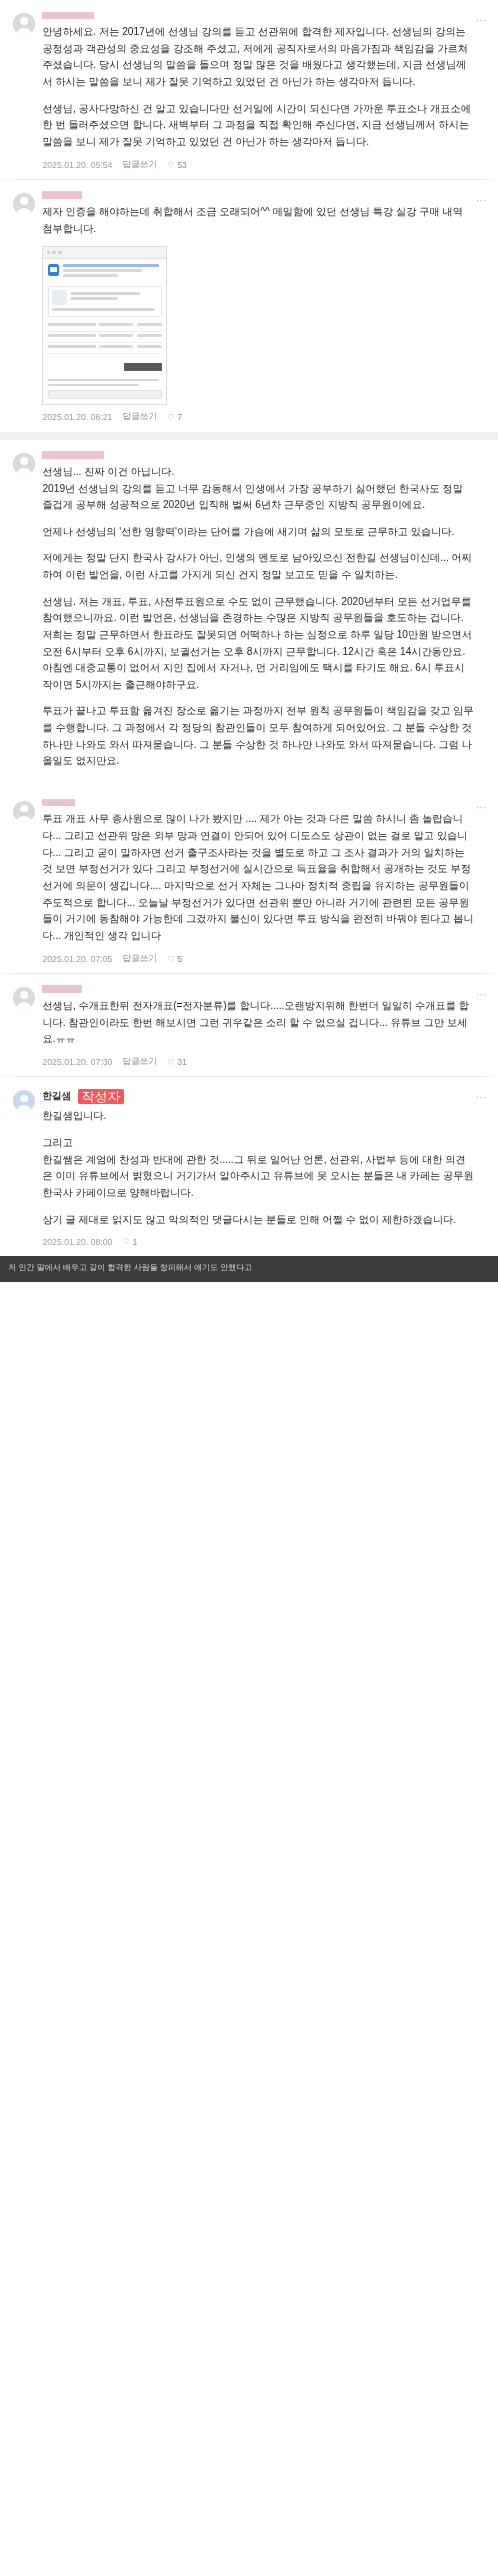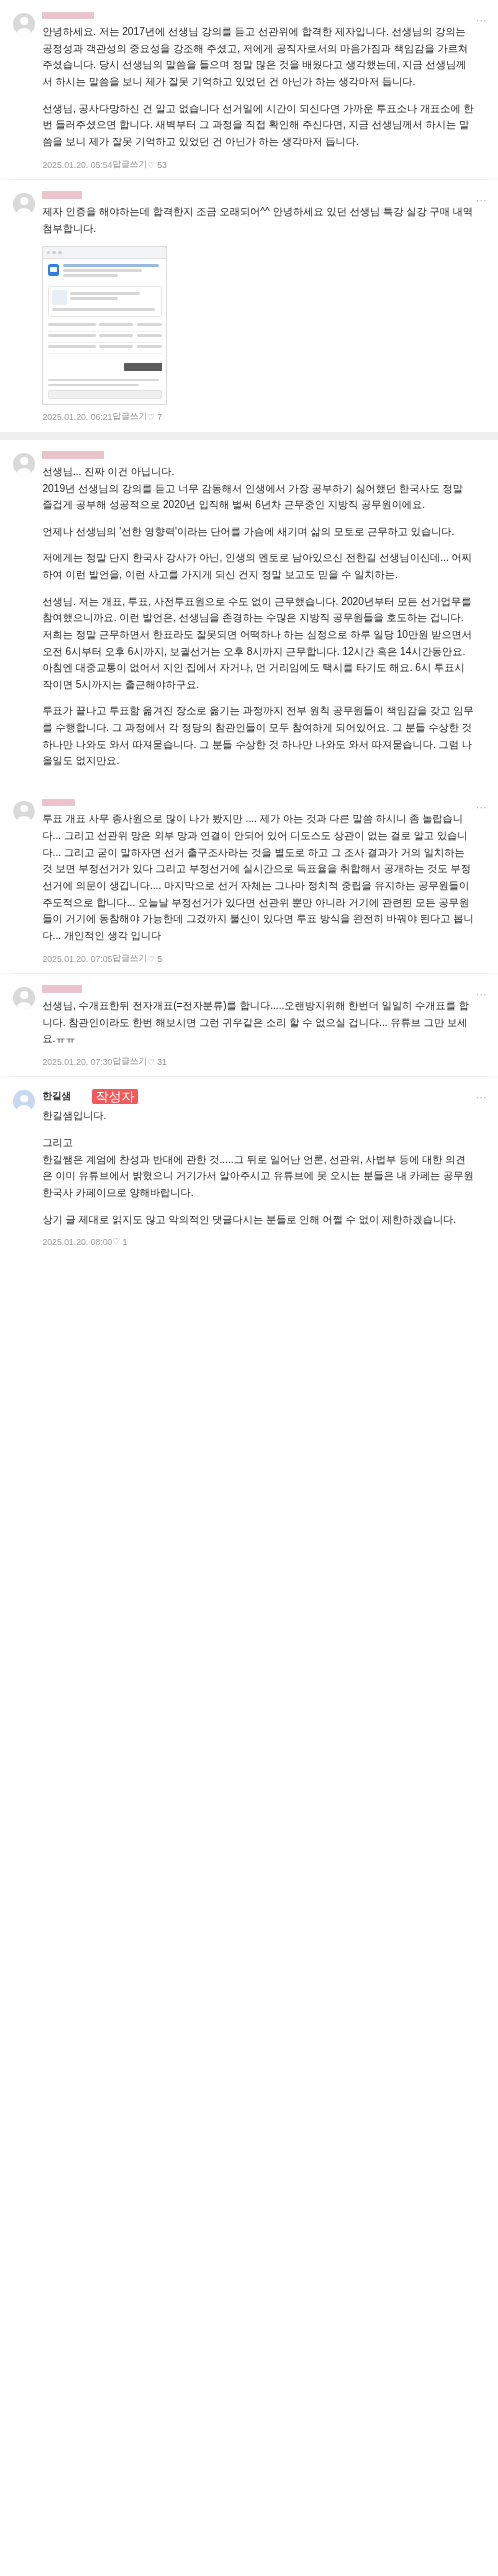--- a/index.html
+++ b/index.html
@@ -70,21 +70,21 @@
   .avatar.author {
     background: #c7d9ef;
   }
   .body-col {
     flex: 1;
     min-width: 0;
   }
   .namebar {
     display: flex;
     align-items: center;
-    gap: 21px;
+    gap: 7px;
     margin-bottom: 4.2px;
   }
   .nickname {
     font-size: 9.6px;
     font-weight: bold;
     color: #333;
   }
   .author-badge {
     font-size: 13px;
     color: #ffffff;
@@ -109,21 +109,21 @@
     line-height: 1.63;
     color: #1f1f1f;
     white-space: pre-wrap;
     word-break: break-word;
     margin: 0 12px 10px 0;
   }
   .text:last-of-type { margin-bottom: 8.3px; }
   .meta {
     display: flex;
     align-items: center;
-    gap: 0;
+    gap: 10px;
     font-size: 8.7px;
     color: #9a9a9a;
     margin-top: 6.6px;
   }
   .meta .date { color: #9e9e9e; }
   .meta .reply { color: #8e8e8e; }
   .meta .likes {
     display: flex;
     align-items: center;
     gap: 2.5px;
@@ -259,42 +259,42 @@
 
 <div class="page">
 
   <div class="comment-block">
     <div class="dots">⋯</div>
     <div class="row">
       <div class="avatar person"></div>
       <div class="body-col">
         <div class="name-redact w1"></div>
         <p class="text">안녕하세요. 저는 2017년에 선생님 강의를 듣고 선관위에 합격한 제자입니다. 선생님의 강의는 공정성과 객관성의 중요성을 강조해 주셨고, 저에게 공직자로서의 마음가짐과 책임감을 가르쳐 주셨습니다. 당시 선생님의 말씀을 들으며 정말 많은 것을 배웠다고 생각했는데, 지금 선생님께서 하시는 말씀을 보니 제가 잘못 기억하고 있었던 건 아닌가 하는 생각마저 듭니다.</p>
-        <p class="text">선생님, 공사다망하신 건 알고 없습니다 선거일에 시간이 되신다면 가까운 투표소나 개표소에 한 번 들러주셨으면 합니다. 새벽부터 그 과정을 직접 확인해 주신다면, 지금 선생님께서 하시는 말씀을 보니 제가 잘못 기억하고 있었던 건 아닌가 하는 생각마저 듭니다.</p>
+        <p class="text">선생님, 공사다망하신 건 알고 있습니다만 선거일에 시간이 되신다면 가까운 투표소나 개표소에 한 번 들러주셨으면 합니다. 새벽부터 그 과정을 직접 확인해 주신다면, 지금 선생님께서 하시는 말씀을 보니 제가 잘못 기억하고 있었던 건 아닌가 하는 생각마저 듭니다.</p>
         <div class="meta">
           <span class="date">2025.01.20. 05:54</span>
           <span class="reply">답글쓰기</span>
           <span class="likes">
             <span class="heart2">♡</span>
             <span>53</span>
           </span>
         </div>
       </div>
     </div>
   </div>
 
   <div class="thin-sep"></div>
 
   <div class="comment-block">
     <div class="dots">⋯</div>
     <div class="row">
       <div class="avatar person"></div>
       <div class="body-col">
         <div class="name-redact w2"></div>
-        <p class="text">제자 인증을 해야하는데 합격한지 조금 오래되어^^ 안녕하세요 있던 선생님 특강 실강 구매 내역 첨부합니다.</p>
+        <p class="text">제자 인증을 해야하는데 취합해서 조금 오래되어^^ 메일함에 있던 선생님 특강 실강 구매 내역 첨부합니다.</p>
 
         <div class="attach">
           <div class="attach-top">
             <span class="b"></span>
             <span class="b"></span>
             <span class="b"></span>
           </div>
           <div class="attach-head">
             <div class="attach-logo"></div>
             <div class="attach-lines">
@@ -433,15 +433,18 @@
             <span class="heart2">♡</span>
             <span>1</span>
           </span>
         </div>
       </div>
     </div>
   </div>
 
   <div class="spacer-bottom"></div>
 
+  <div class="bottom-bar">
+    <span>저 인간 말에서 배우고 같이 합격한 사람들 창피해서 얘기도 안했다고</span>
+  </div>
 
 </div>
 
 
 </body></html>

